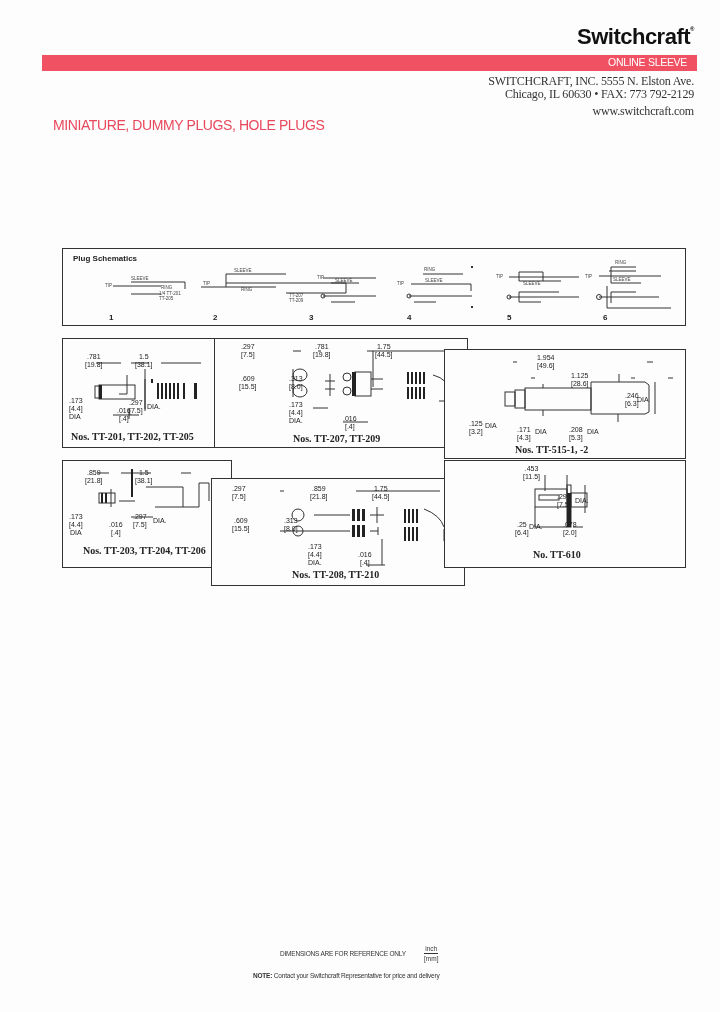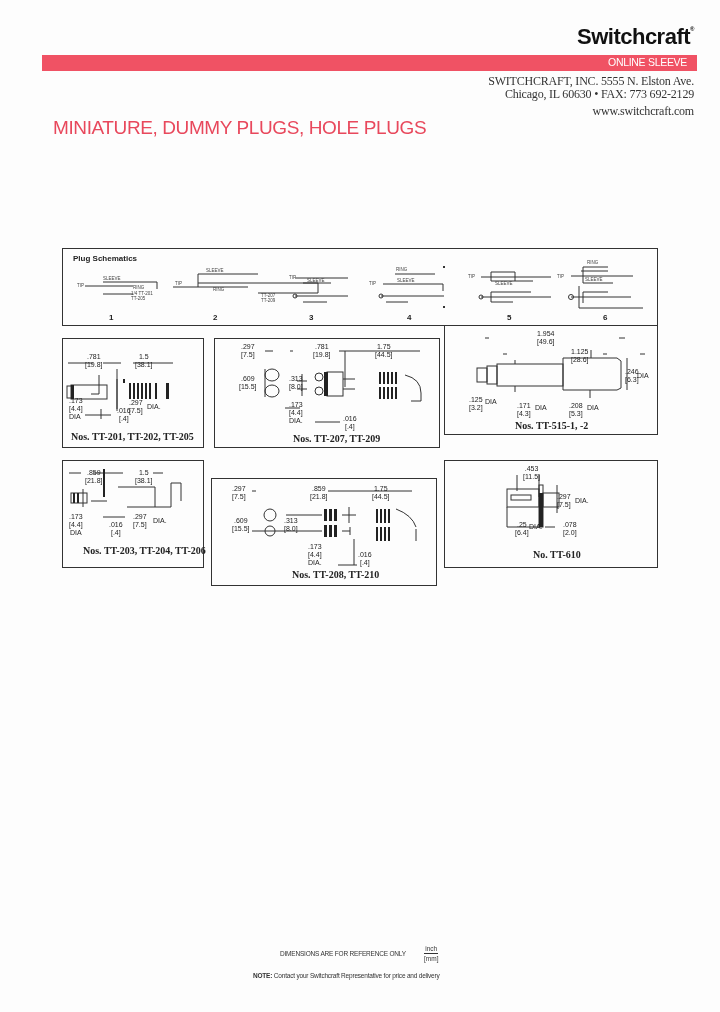--- a/index.html
+++ b/index.html
@@ -14,22 +14,22 @@
   }
   .logo sup { font-size: 6px; vertical-align: top; position: relative; top: 2px; }
   .redbar {
     left: 42px; top: 55px; width: 655px; height: 16px; background: #f05264;
   }
   .redbar span {
     position: absolute; right: 10px; top: 1px; color: #fff; font-size: 10.5px;
     letter-spacing: -0.3px;
   }
   .addr { right: 26px; font-size: 12px; color: #333; text-align: center; letter-spacing: -0.2px; font-family: Liberation Serif, serif; }
-  .title { left: 53px; top: 117px; color: #e8485c; font-size: 19px; letter-spacing: -0.4px; }
-  .box { border: 1px solid #333; background: #fdfdfd; }
+  .title { left: 53px; top: 117px; color: #e8485c; font-size: 14px; letter-spacing: -0.4px; }
+  .box { border: 1px solid #333; background: #fdfdfd; padding-left: 28px; }
   .panel-title { font-weight: bold; font-size: 8px; color: #222; }
   .num { font-weight: bold; font-size: 8px; color: #222; }
   .caption { font-weight: bold; font-size: 10px; color: #222; white-space: nowrap; font-family: Liberation Serif, serif; }
   .dim { font-size: 7px; color: #222; line-height: 8px; text-align: center; }
   .footer1 { left: 280px; top: 950px; font-size: 6.5px; color: #333; letter-spacing: -0.2px; }
   .frac { left: 424px; top: 944px; font-size: 6.5px; color: #333; text-align: center; line-height: 9px; }
   .frac .bar { border-top: 1px solid #333; }
   .footer2 { left: 253px; top: 972px; font-size: 6.5px; color: #333; letter-spacing: -0.2px; }
   .footer2 b { font-weight: bold; }
   svg { position: absolute; }
@@ -37,21 +37,21 @@
 </head>
 <body>
 
 <div class="abs logo">
   <span>Switchcraft</span><sup>®</sup>
 </div>
 <div class="abs redbar">
   <span>ONLINE SLEEVE</span>
 </div>
 <div class="abs addr" style="top:74px;">SWITCHCRAFT, INC.  5555 N. Elston Ave.</div>
-<div class="abs addr" style="top:87px;">Chicago, IL 60630  •  FAX: 773 692-2129</div>
+<div class="abs addr" style="top:87px;">Chicago, IL 60630  •  FAX: 773 792-2129</div>
 <div class="abs addr" style="top:104px;">www.switchcraft.com</div>
 
 <div class="abs title">MINIATURE, DUMMY PLUGS, HOLE PLUGS</div>
 
 <div class="abs box" style="left:62px; top:248px; width:594px; height:76px;">
   <div class="abs panel-title" style="left:10px; top:5px;">Plug Schematics</div>
   <svg width="594" height="76">
     <g stroke="#333" stroke-width="1" fill="none">
 
       <line x1="22" y1="37" x2="70" y2="37"></line>
@@ -254,21 +254,21 @@
       <div>[4.4]</div>
       <div>DIA.</div>
     </div>
   <div class="abs dim" style="left:128px; top:76px;">
       <div>.016</div>
       <div>[.4]</div>
     </div>
   <div class="abs caption" style="left:78px; top:94px;">Nos. TT-207, TT-209</div>
 </div>
 
-<div class="abs box" style="left:444px; top:325px; width:212px; height:108px;">
+<div class="abs box" style="left:444px; top:349px; width:212px; height:108px;">
   <svg width="212" height="108">
     <g stroke="#333" fill="none">
       <line x1="40" y1="12" x2="44" y2="12"></line>
         <line x1="174" y1="12" x2="180" y2="12"></line>
       <line x1="58" y1="28" x2="62" y2="28"></line>
         <line x1="158" y1="28" x2="162" y2="28"></line>
       <rect x="32" y="42" width="10" height="14"></rect>
         <rect x="42" y="40" width="10" height="18"></rect>
       <rect x="52" y="38" width="66" height="22"></rect>
       <path d="M118 32 L172 32 L176 35 L176 62 L172 64 L118 64 Z"></path>

